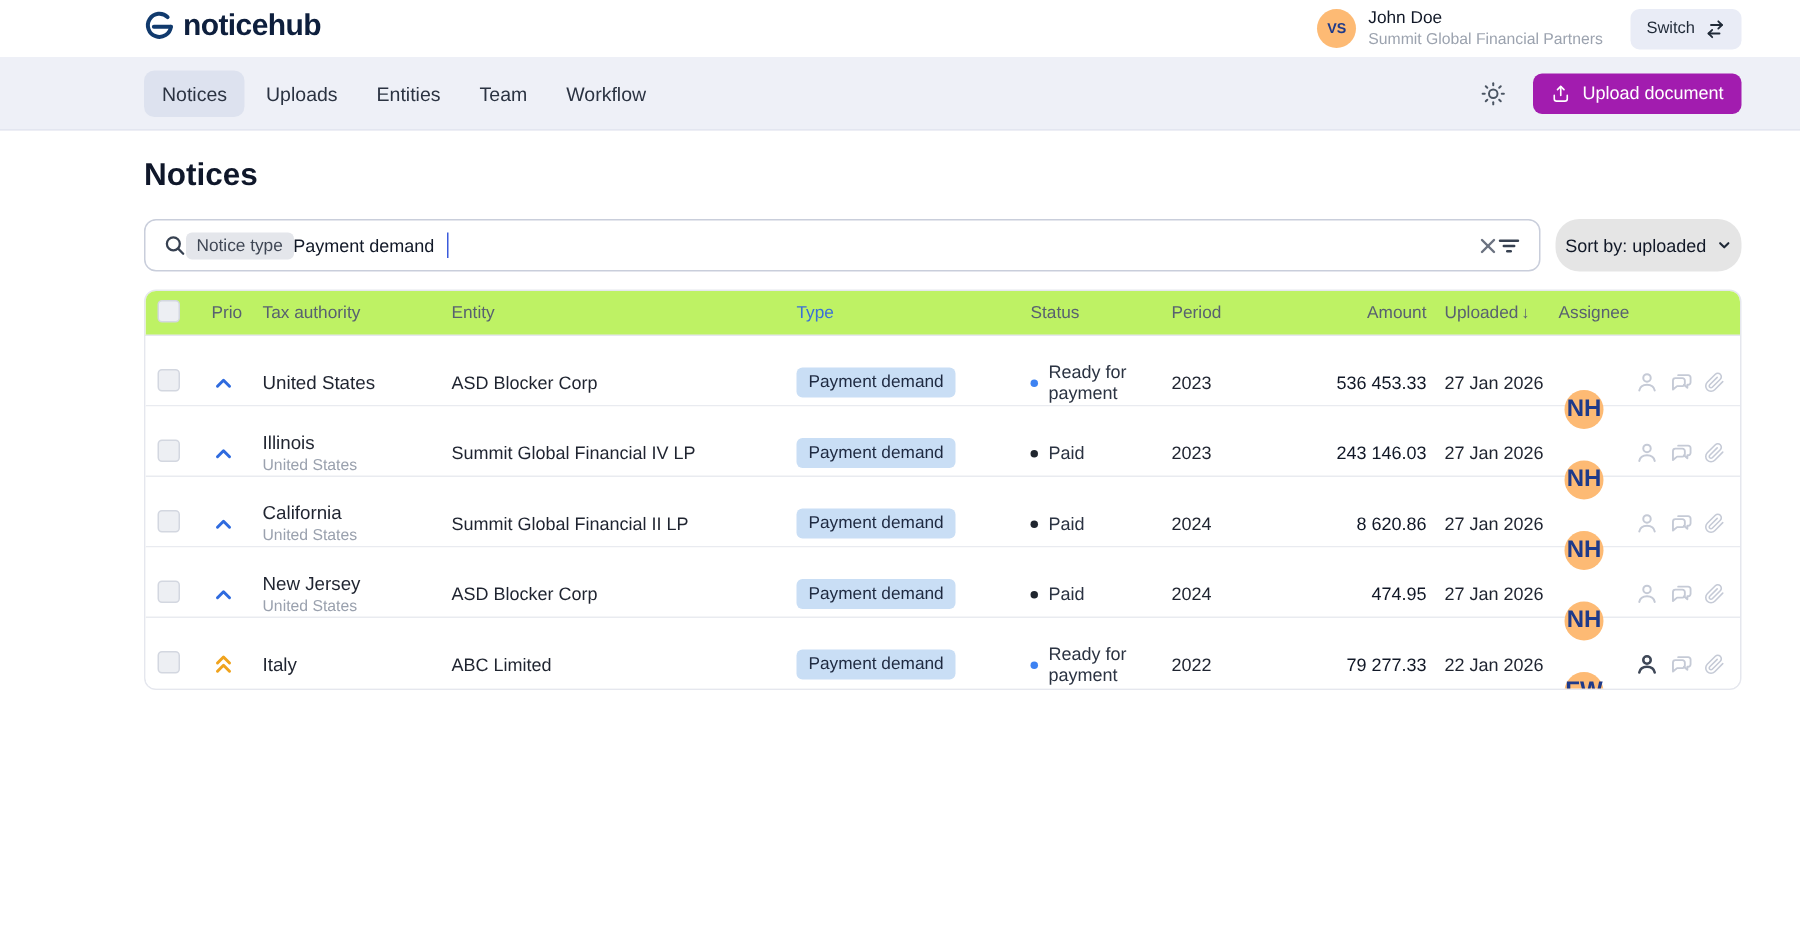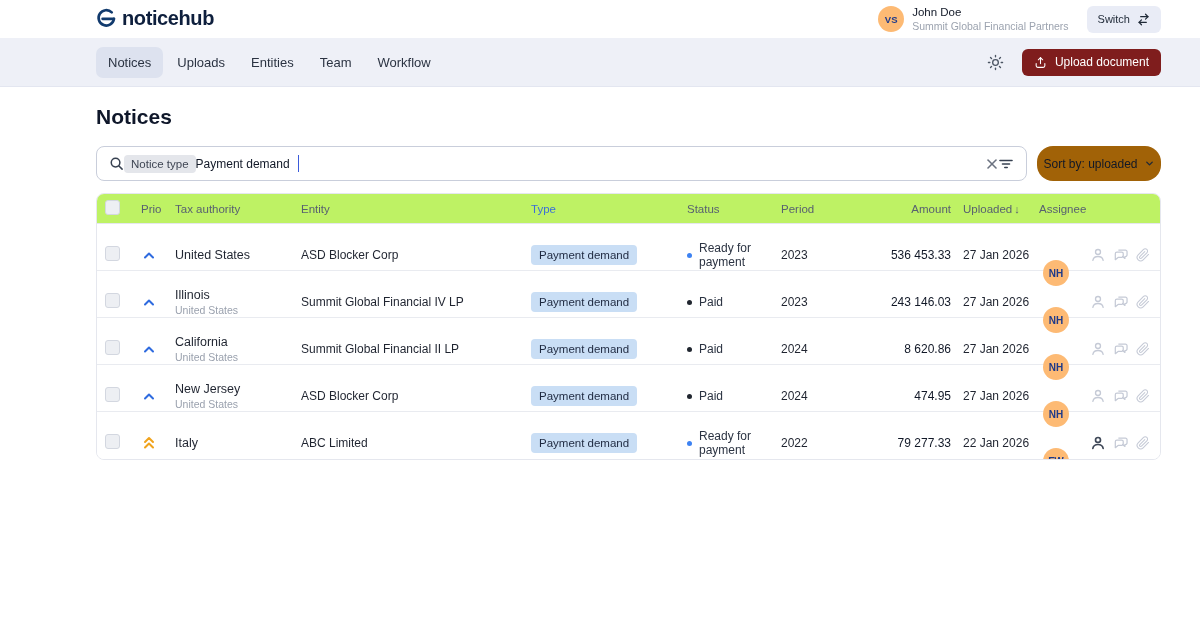--- a/index.html
+++ b/index.html
@@ -51,21 +51,21 @@
   .tabs { display: flex; gap: 2px; }
   .tab {
     padding: 8px 12px; border-radius: 7px;
     font-size: 13px; color: #2b3342; cursor: pointer;
   }
   .tab.active { background: #dde2ef; }
   .nav-right { display: flex; align-items: center; gap: 18px; }
   .assistant-btn { color: #4b5563; display: flex; cursor: pointer; background: none; border: none; }
   .upload-btn {
     display: flex; align-items: center; gap: 8px;
-    background: #7f1d1d; color: #fff;
+    background: #a21caf; color: #fff;
     border: none; border-radius: 6px;
     height: 27px; padding: 0 12px;
     font-family: inherit; font-size: 12px; cursor: pointer;
   }
 
   
   .main { padding: 0 39px 0 96px; }
   h1.page-title { font-size: 21px; font-weight: 700; color: #0f172a; margin: 18px 0 17px; }
 
   .toolbar { display: flex; gap: 10px; }
@@ -83,21 +83,21 @@
     cursor: pointer; white-space: nowrap;
   }
   .query { font-size: 12px; color: #111827; }
   .cursor { width: 1.5px; height: 17px; background: #3b5bdb; margin-left: 8px; }
   .search-spacer { flex: 1; }
   .clear-btn { color: #6b7280; display: flex; background: none; border: none; cursor: pointer; }
   .filter-btn { color: #374151; display: flex; background: none; border: none; cursor: pointer; }
 
   .sortbox {
     width: 124px; height: 35px; flex: none;
-    background: #a16207; border-radius: 16px;
+    background: #e5e5e5; border-radius: 16px;
     display: flex; align-items: center; justify-content: center; gap: 6px;
     font-size: 12px; color: #111827; cursor: pointer;
   }
 
   
   .table {
     margin-top: 12px;
     border: 1px solid #e5e7ee; border-radius: 8px;
     overflow: hidden; background: #fff;
   }
@@ -139,21 +139,21 @@
     font-size: 11.5px; padding: 4px 8px; border-radius: 4px;
   }
   .status-cell { display: flex; align-items: center; gap: 7px; font-size: 12px; color: #2b3342; }
   .dot { width: 5px; height: 5px; border-radius: 50%; flex: none; }
   .dot.ready { background: #3d82f2; }
   .dot.paid  { background: #20262f; }
   .period-cell { font-size: 12px; color: #1f2430; }
   .amount-cell { text-align: right; font-size: 12px; color: #111827; }
   .uploaded-cell { padding-left: 12px; font-size: 12px; color: #1f2430; }
   .assignee-cell { padding-left: 8px; }
-  .row-avatar { font-size: 10px; cursor: pointer; margin-top: 36px; }
+  .row-avatar { font-size: 16px; cursor: pointer; margin-top: 36px; }
   .actions { display: flex; align-items: center; gap: 7px; justify-content: flex-end; padding-right: 2px; color: #c5cad6; }
   .action { display: flex; color: #c5cad6; cursor: pointer; }
   .action.active { color: #3e4757; }
   .action.active svg { stroke-width: 1.9; }
 </style>
 </head>
 <body>
 
 <header class="topbar">
   <div class="logo">

